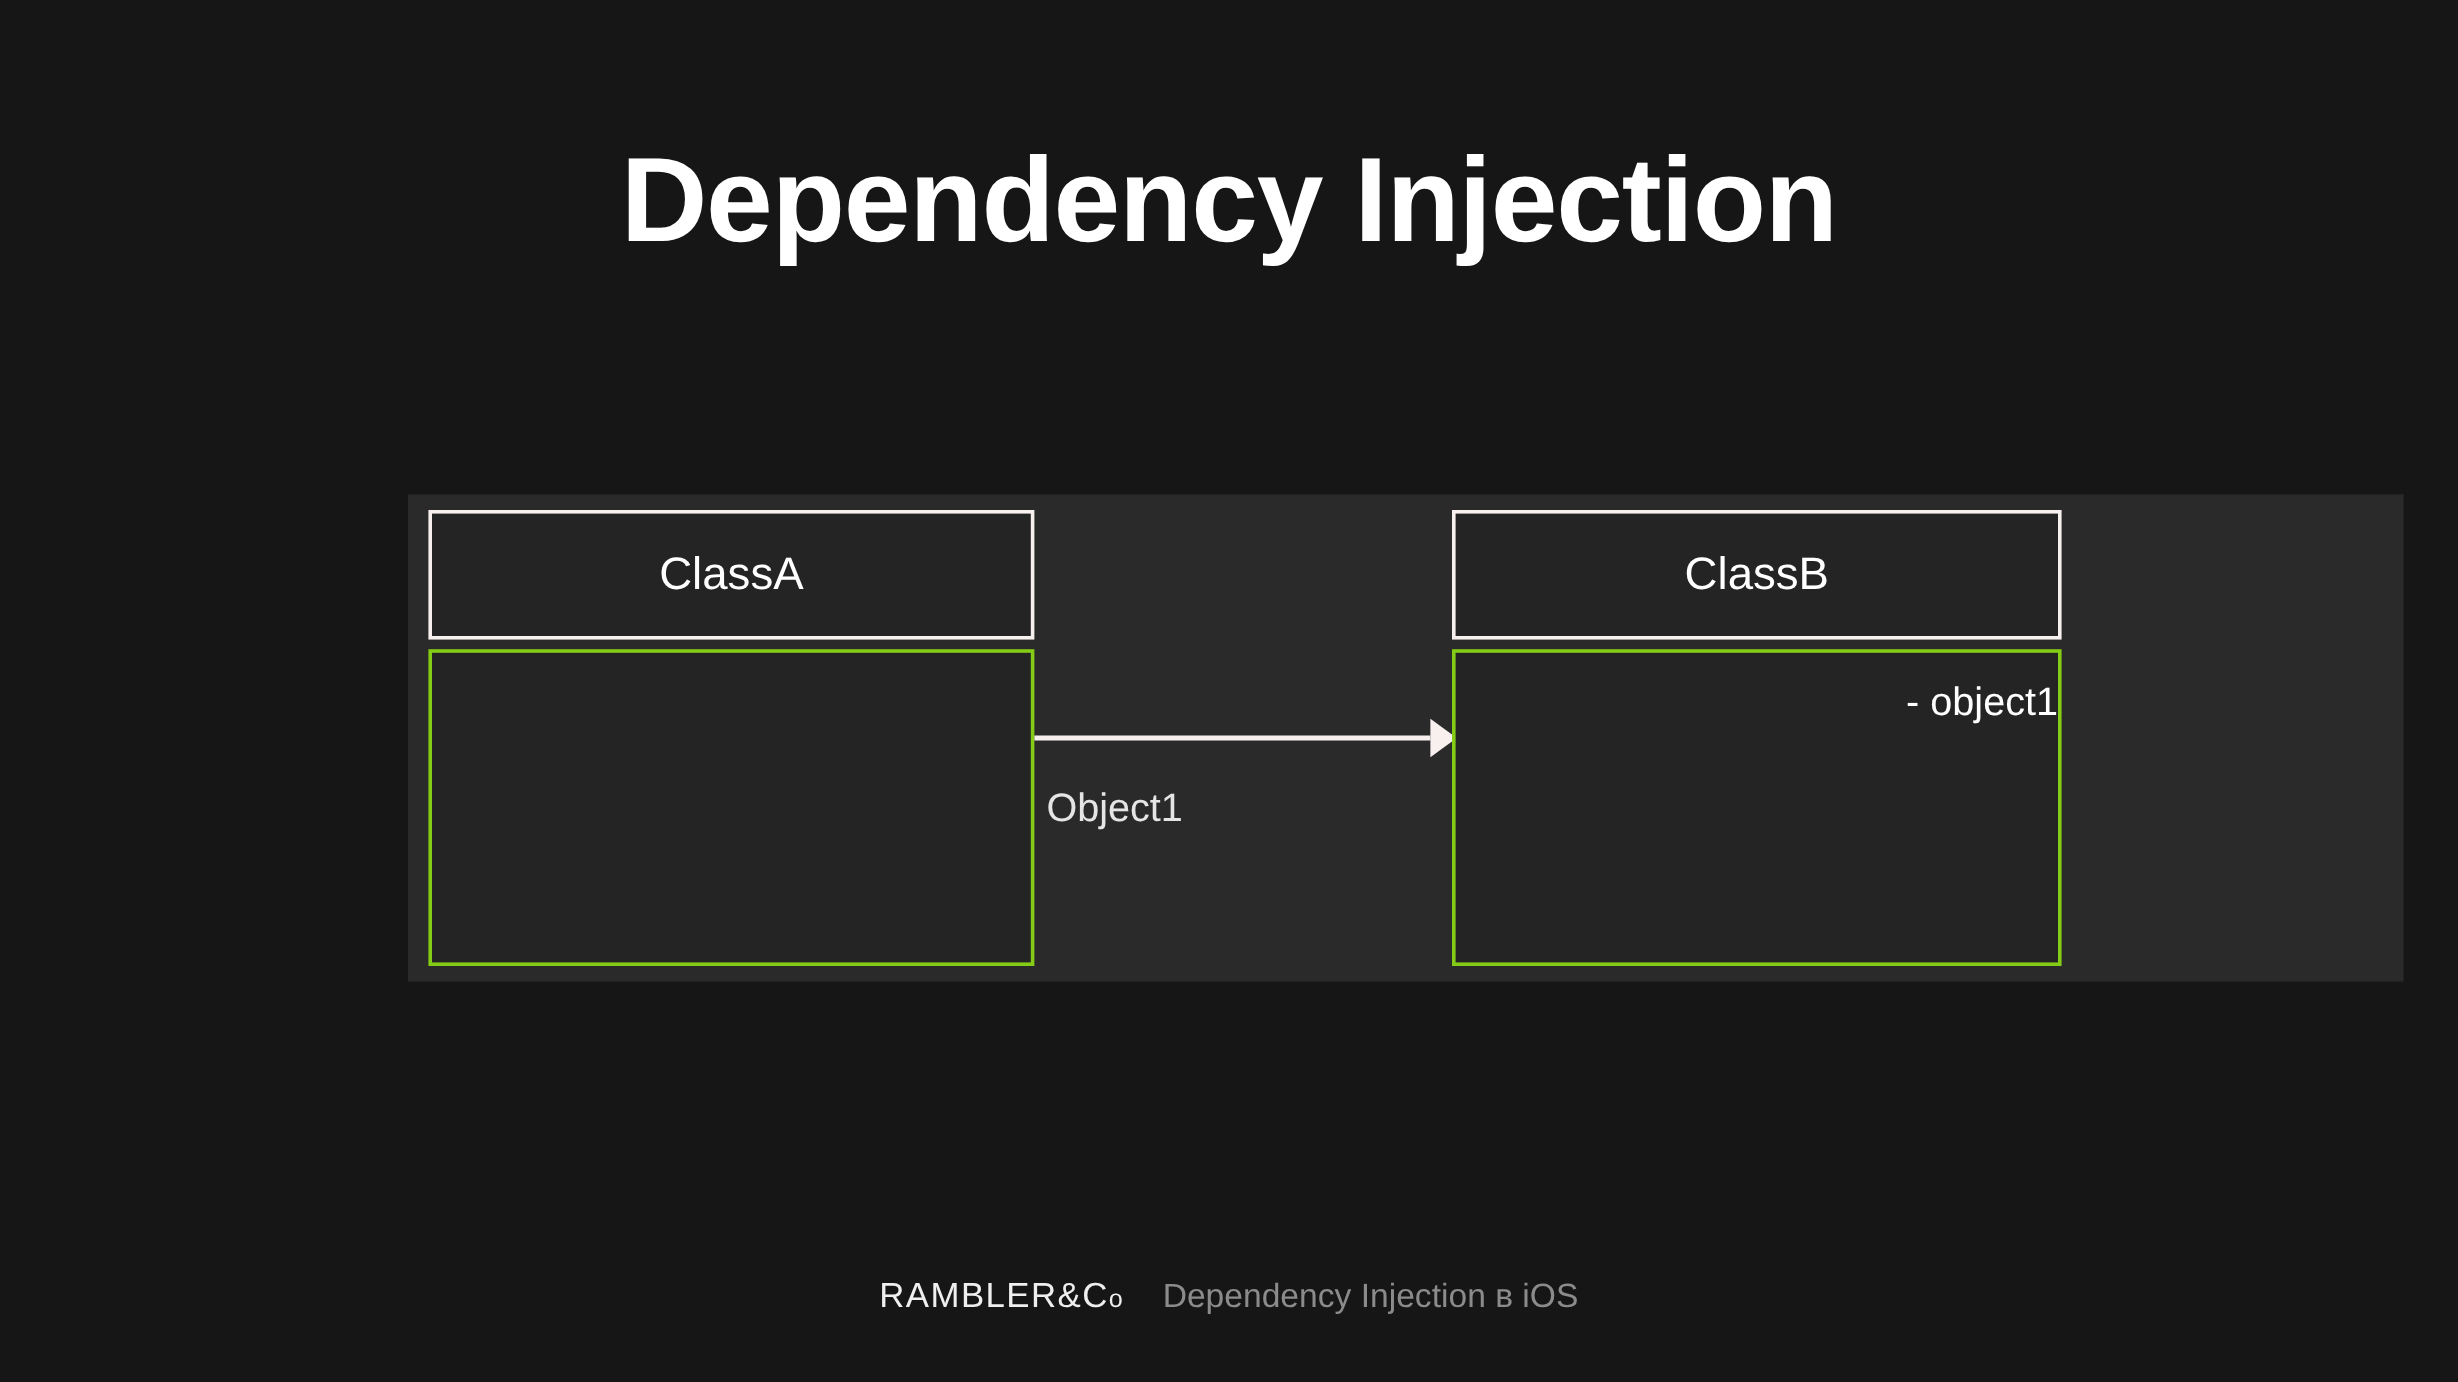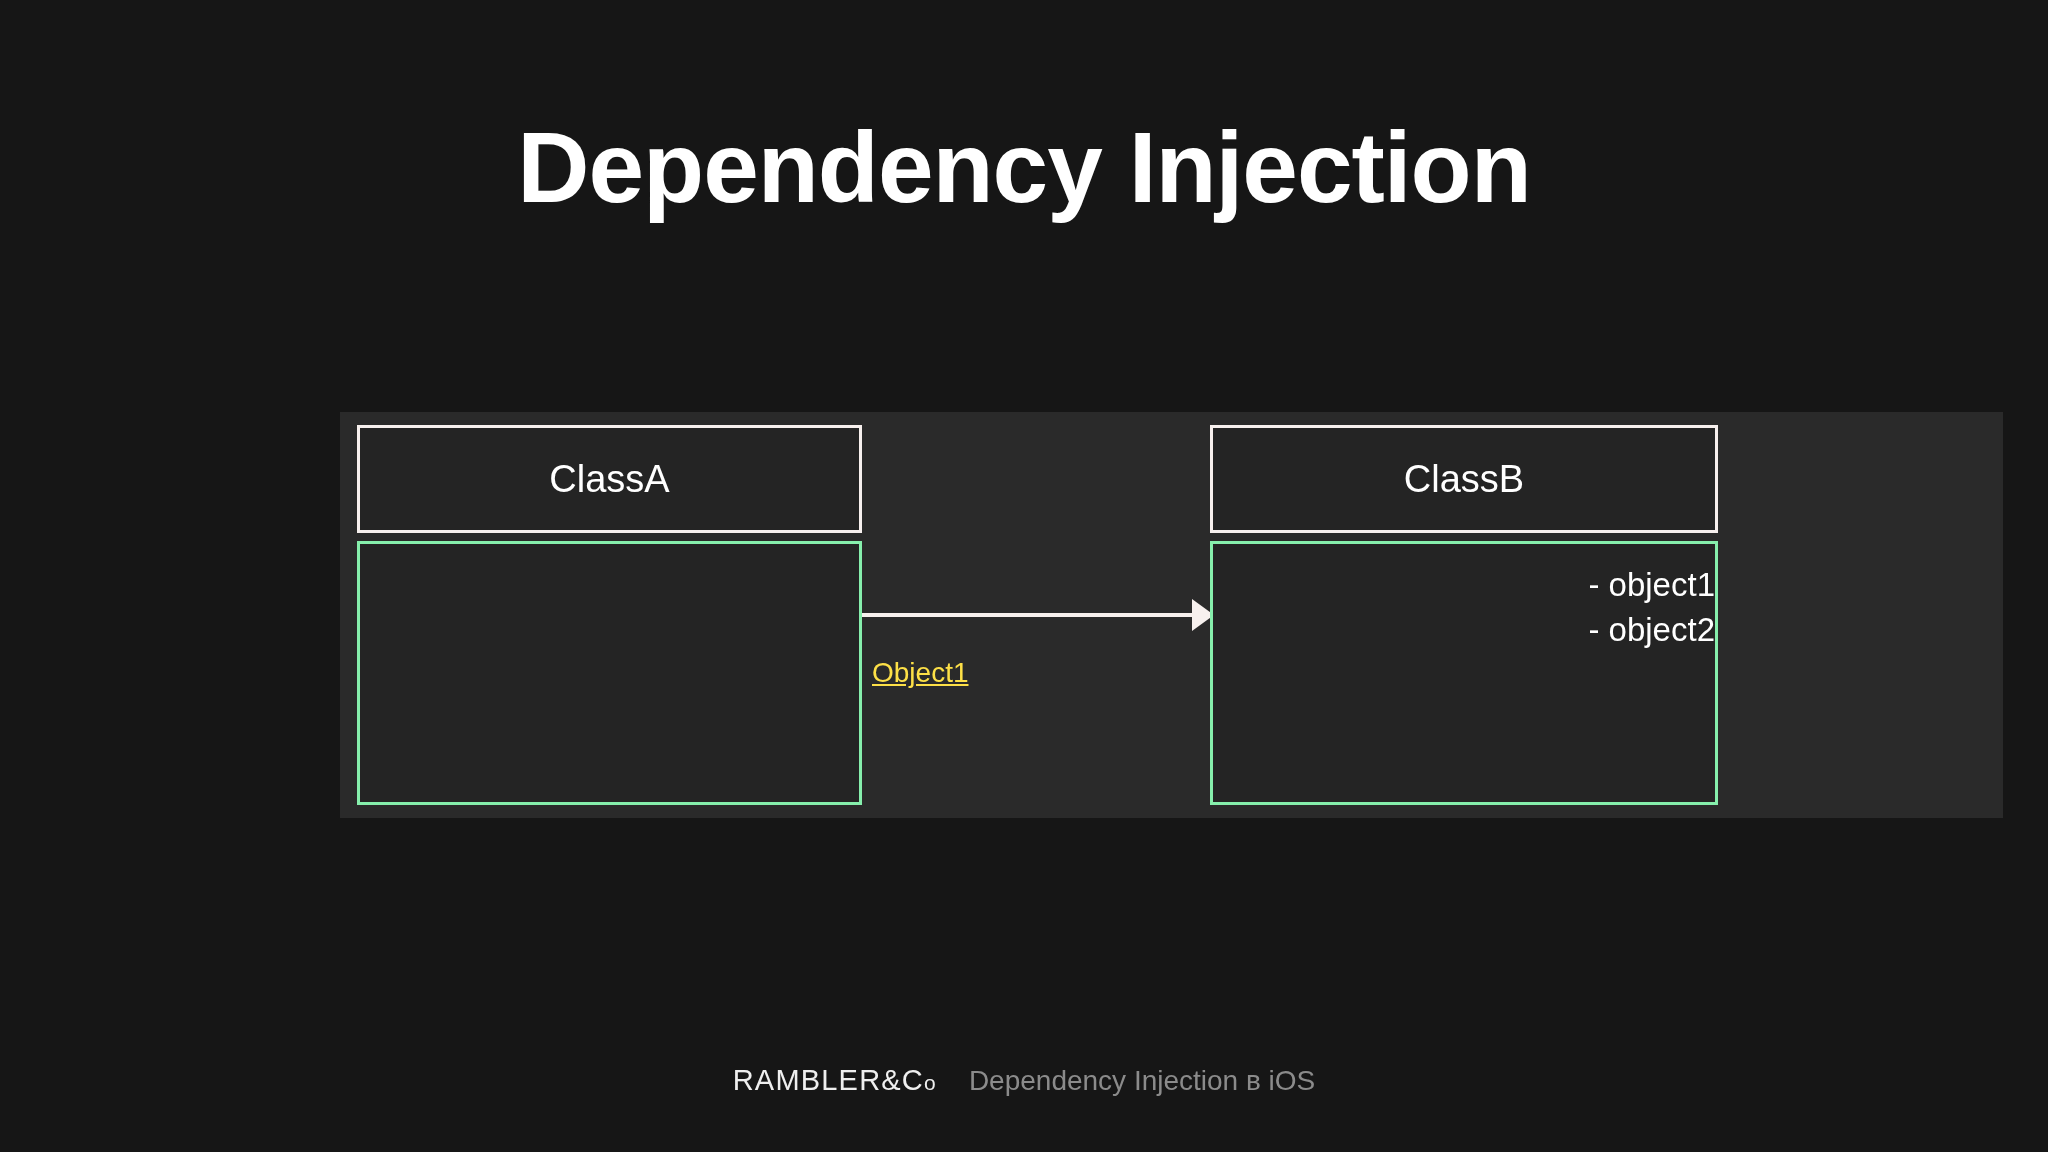--- a/index.html
+++ b/index.html
@@ -70,21 +70,21 @@
     line-height: 1;
   }
 
   .uml-body {
     position: absolute;
     left: 0;
     top: 116px;
     width: 100%;
     height: 264px;
     box-sizing: border-box;
-    border: 3px solid #86efac;
+    border: 3px solid #84cc16;
     background: #242424;
     padding: 18px 0 0 14px;
   }
   .uml-member {
     font-size: 33px;
     color: #ffffff;
     line-height: 45px;
     white-space: nowrap;
   }
 
@@ -99,25 +99,24 @@
   }
 
   
   .assoc-label {
     position: absolute;
     left: 532px;
     top: 238px;
     width: 330px;
   }
   .assoc-label-line {
-    font-size: 28px;
-    color: #fde047;
+    font-size: 33px;
+    color: #e5e5e5;
     line-height: 45px;
     white-space: nowrap;
-    text-decoration: underline;
   }
 
   
   .slide-footer {
     position: absolute;
     left: 0;
     top: 1066px;
     width: 2048px;
     display: flex;
     align-items: baseline;
@@ -164,21 +163,20 @@
   <div class="assoc-label">
     <div class="assoc-label-line">Object1</div>
   </div>
 
   <div class="uml-class class-b">
     <div class="uml-header">
       <span class="uml-header-label">ClassB</span>
     </div>
     <div class="uml-body">
       <div class="uml-member">- object1</div>
-      <div class="uml-member">- object2</div>
     </div>
   </div>
 
 </div>
 
 <div class="slide-footer">
   <div class="footer-logo"><span>RAMBLER&amp;C</span><span class="logo-sub">o</span></div>
   <div class="footer-subtitle">Dependency Injection в iOS</div>
 </div>
 

